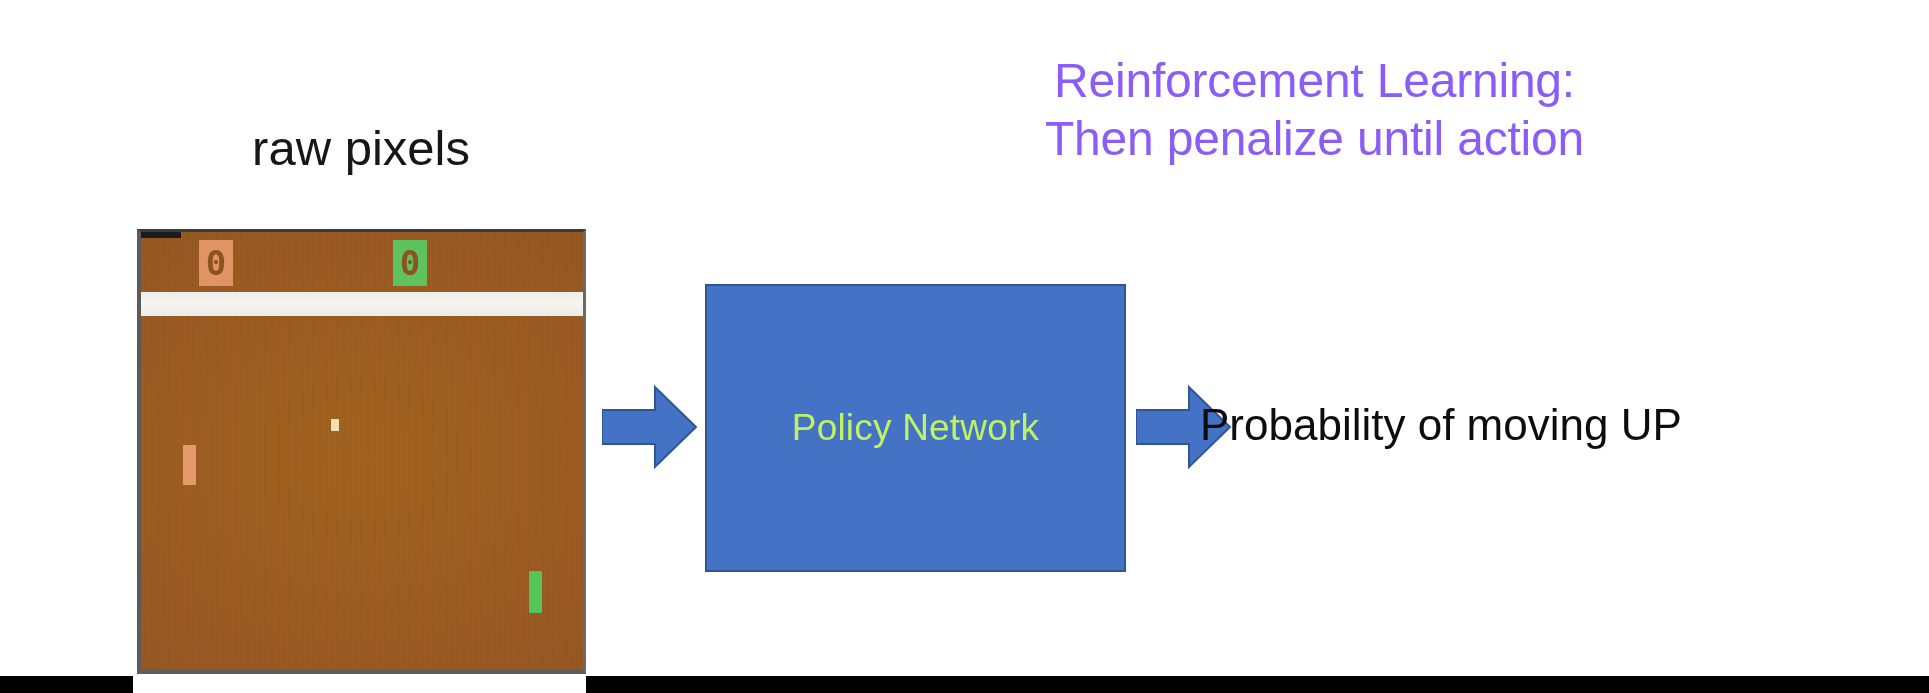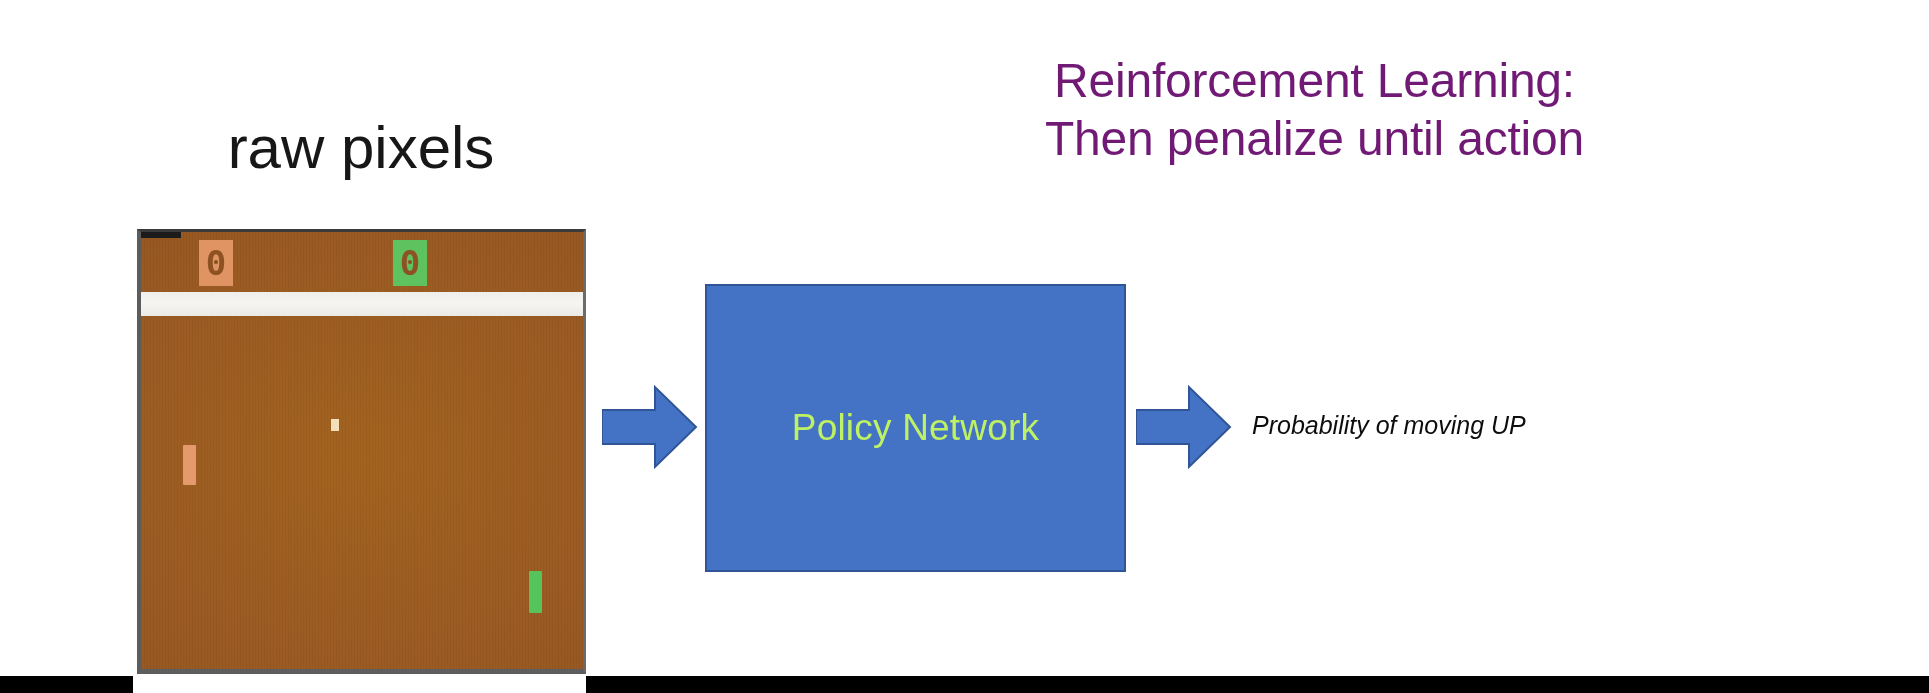--- a/index.html
+++ b/index.html
@@ -21,37 +21,37 @@
     overflow: hidden;
   }
 
   
   .headline {
     position: absolute;
     left: 700px;
     top: 52px;
     width: 1229px;
     text-align: center;
-    color: #701a75;
+    color: #8b5cf6;
     font-size: 48px;
     line-height: 58px;
     font-weight: 400;
     letter-spacing: -0.2px;
     white-space: nowrap;
   }
   .headline .hl-line { display: block; }
 
   
   .raw-pixels-label {
     position: absolute;
     left: 137px;
     top: 122px;
     width: 448px;
     text-align: center;
-    font-size: 60px;
+    font-size: 49px;
     line-height: 52px;
     color: #171717;
   }
 
   
   .game-screen {
     position: absolute;
     left: 137px;
     top: 229px;
     width: 449px;
@@ -171,27 +171,26 @@
     color: #bef264;
     font-size: 37px;
     line-height: 44px;
     font-weight: 400;
     letter-spacing: 0.2px;
   }
 
   
   .output-label {
     position: absolute;
-    left: 1252px;
+    left: 1200px;
     top: 403px;
-    font-size: 25px;
+    font-size: 44px;
     line-height: 44px;
     color: #0d0d0d;
     white-space: nowrap;
-    font-style: italic;
   }
 
   
   .bottom-bar {
     position: absolute;
     bottom: 0;
     height: 17px;
     background: #000000;
   }
   .bottom-bar-left  { left: 0px;   width: 133px; }

